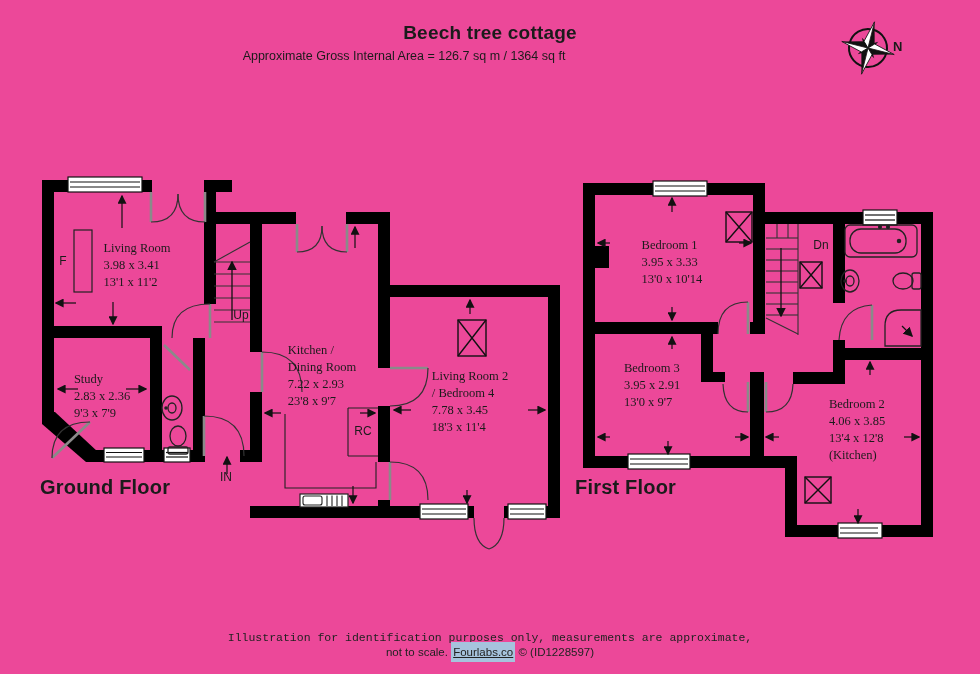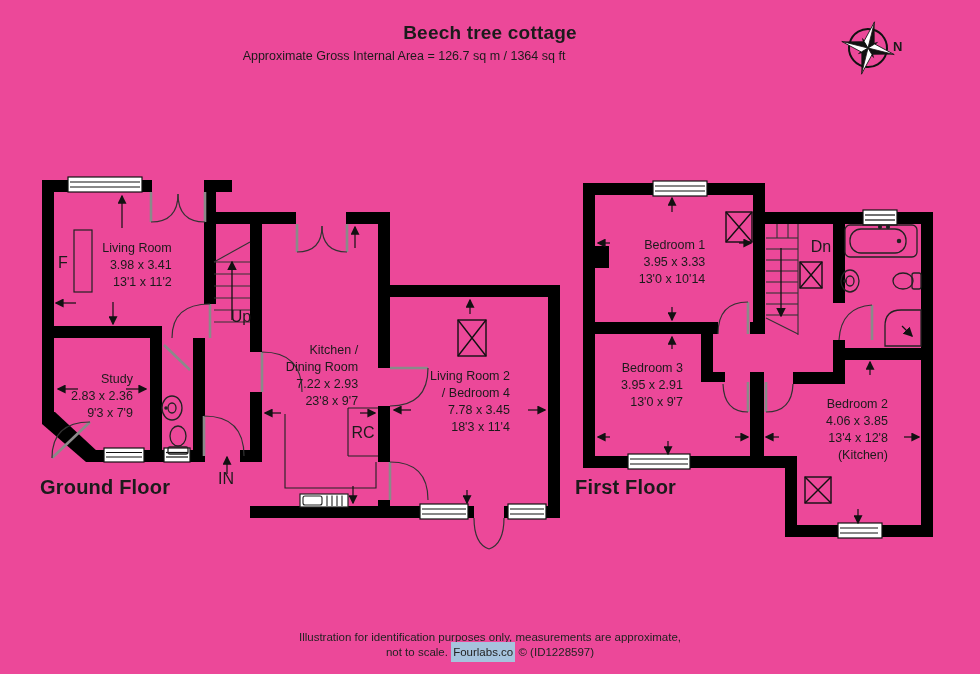--- a/index.html
+++ b/index.html
@@ -3,28 +3,28 @@
 <meta charset="utf-8">
 <style>
   html,body{margin:0;padding:0;background:#fff;}
   .canvas{position:relative;width:980px;height:674px;background:#ec4899;
           font-family:"Liberation Sans",sans-serif;color:#1b1b1b;overflow:hidden;}
   .hdr-title{position:absolute;left:0;top:22px;width:980px;text-align:center;
              font-size:19px;font-weight:bold;letter-spacing:.2px;}
   .hdr-sub{position:absolute;left:0;top:49px;width:808px;text-align:center;font-size:12.5px;}
   .north-label{position:absolute;left:893px;top:39px;font-size:13px;font-weight:600;}
   svg.plan{position:absolute;left:0;top:0;}
-  .room{position:absolute;transform:translateX(-50%);text-align:right;white-space:nowrap;
-        font-size:12.5px;line-height:17px;}
+  .room{position:absolute;transform:translateX(-50%);text-align:left;white-space:nowrap;
+        font-size:12.5px;line-height:17px;font-family:Liberation Serif, serif;}
   .rname{font-size:12.5px;}
-  .ann{position:absolute;transform:translateX(-50%);font-size:16px;white-space:nowrap;}
+  .ann{position:absolute;transform:translateX(-50%);font-size:12px;white-space:nowrap;}
   .floorlbl{position:absolute;font-size:20px;font-weight:bold;letter-spacing:.2px;}
-  .foot1{position:absolute;left:0;top:631px;width:980px;text-align:center;font-size:11.5px;color:#222;}
+  .foot1{position:absolute;left:0;top:631px;width:980px;text-align:center;font-size:11.5px;color:#222;font-family:Liberation Mono, monospace;}
   .foot2{position:absolute;left:0;top:646px;width:980px;text-align:center;font-size:11.5px;color:#222;}
-  .brand{background:#a6c3dd;padding:4px 2px;}
+  .brand{background:#a6c3dd;padding:4px 2px;text-decoration:underline;}
 </style>
 </head>
 <body>
 
 <div class="canvas">
 
   <div class="hdr-title">Beech tree cottage</div>
   <div class="hdr-sub">Approximate Gross Internal Area = 126.7 sq m / 1364 sq ft</div>
   <div class="north-label">N</div>
 

